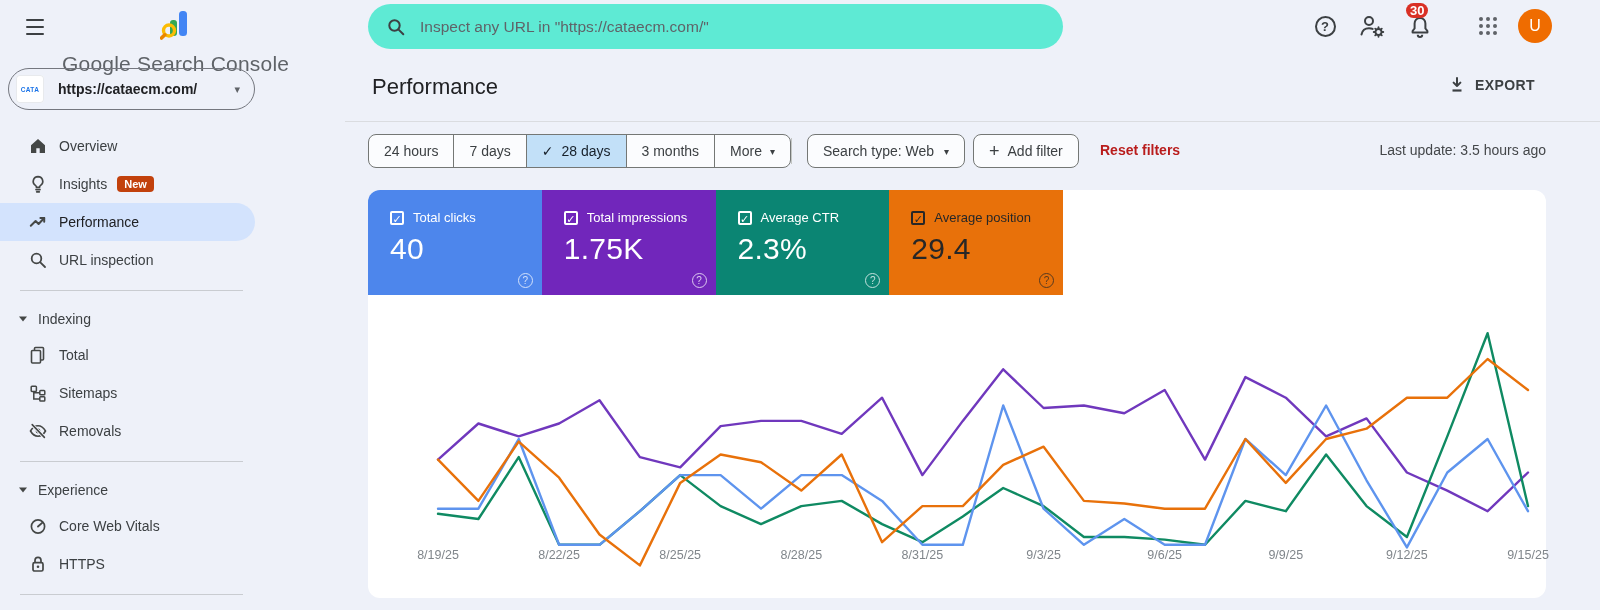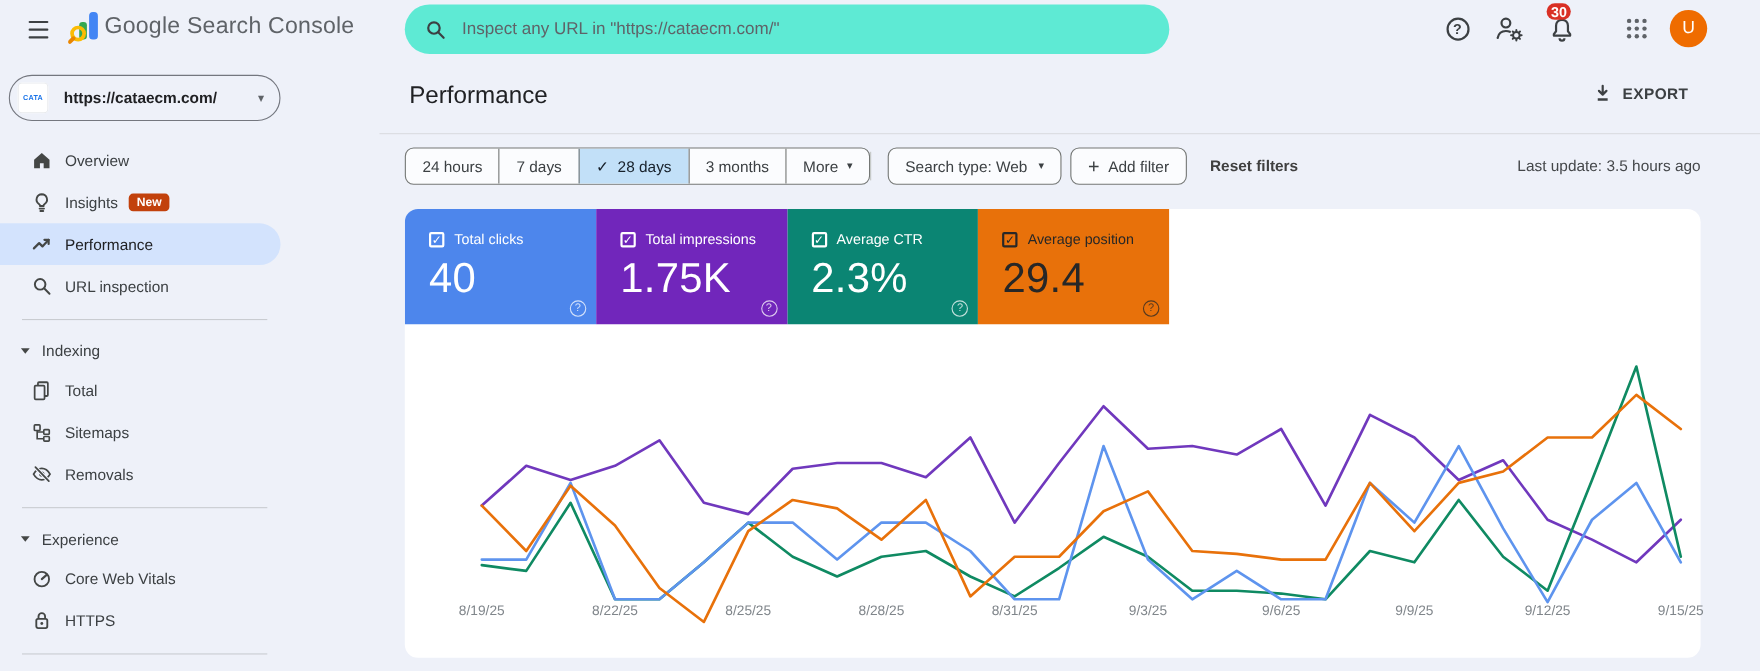--- a/index.html
+++ b/index.html
@@ -3,21 +3,21 @@
 <meta charset="utf-8">
 <style>
   * { margin:0; padding:0; box-sizing:border-box; }
   html,body { width:1600px; height:610px; }
   body { font-family:"Liberation Sans","DejaVu Sans",sans-serif; background:#eef1f9; }
   #app { position:relative; width:1600px; height:610px; overflow:hidden; background:#eef1f9; color:#3c4043; }
 
   
   .hamburger { position:absolute; left:22px; top:14px; width:26px; height:24px; border:none; background:none; cursor:pointer; }
   .hamburger span { display:block; height:2.4px; background:#3c4043; margin:4.6px 4px; border-radius:2px; }
-  .logo { position:absolute; left:62px; top:8px; display:flex; align-items:center; gap:1px; }
+  .logo { position:absolute; left:62px; top:8px; display:flex; align-items:center; gap:12px;flex-direction:column; }
   .logo-title { font-size:21px; color:#5f6368; letter-spacing:.2px; }
   .searchbar { position:absolute; left:368px; top:4px; width:695px; height:45px; background:#5eead4; border-radius:23px; display:flex; align-items:center; padding:0 18px; }
   .searchbar input { flex:1; border:none; background:transparent; outline:none; font-size:15.5px; color:#202124; margin-left:14px; font-family:inherit; }
   .searchbar input::placeholder { color:#5f6368; opacity:1; }
   .topicon { position:absolute; top:10px; width:32px; height:32px; display:flex; align-items:center; justify-content:center; cursor:pointer; }
   .help-circle { width:21px; height:21px; border:2px solid #3c4043; border-radius:50%; font-size:13px; font-weight:bold; color:#3c4043; display:flex; align-items:center; justify-content:center; }
   .badge { position:absolute; top:-7px; left:2px; min-width:21px; height:15px; background:#d93025; color:#fff; border-radius:8px; font-size:13px; font-weight:bold; display:flex; align-items:center; justify-content:center; padding:0 4px; }
   .avatar { position:absolute; left:1518px; top:9px; width:34px; height:34px; background:#ef6c00; border-radius:50%; color:#fff; font-size:16px; display:flex; align-items:center; justify-content:center; cursor:pointer; }
 
   
@@ -41,30 +41,30 @@
 
   
   .chip-group { position:absolute; left:368px; top:134px; height:34px; display:flex; border:1px solid #747775; border-radius:8px; overflow:hidden; background:#fbfcfe; }
   .chip { display:flex; align-items:center; padding:0 15px; font-size:14px; color:#3c4043; border-left:1px solid #747775; cursor:pointer; white-space:nowrap; }
   .chip:first-child { border-left:none; }
   .chip.selected { background:#c2e0f8; color:#17202a; gap:8px; }
   .chip .dd { margin-left:8px; font-size:10px; color:#3c4043; }
   .vsep { position:absolute; left:791px; top:138px; width:1px; height:26px; background:#c4c7c5; }
   .pill-btn { position:absolute; top:134px; height:34px; display:flex; align-items:center; padding:0 15px; font-size:14px; color:#3c4043; border:1px solid #747775; border-radius:8px; background:#fbfcfe; cursor:pointer; white-space:nowrap; font-family:inherit; }
   .plus { font-size:18px; margin-right:8px; color:#3c4043; font-weight:normal; }
-  .reset-link { position:absolute; left:1100px; top:142px; font-size:14px; font-weight:bold; color:#404040; cursor:pointer; background:none; border:none; font-family:inherit; }
+  .reset-link { position:absolute; left:1100px; top:142px; font-size:14px; font-weight:bold; color:#b91c1c; cursor:pointer; background:none; border:none; font-family:inherit; }
   .last-update { position:absolute; right:54px; top:142px; font-size:14px; color:#44474a; }
 
   
   .panel { position:absolute; left:368px; top:190px; width:1178px; height:408px; background:#fff; border-radius:12px; }
   .cards { position:absolute; left:0; top:0; height:105px; display:flex; border-radius:12px 0 0 0; overflow:hidden; }
   .metric-card { width:173.75px; height:105px; position:relative; padding:20px 0 0 22px; cursor:pointer; }
   .card-label { display:flex; align-items:center; gap:9px; font-size:13px; }
   .cbx { width:14px; height:14px; border:2px solid currentColor; border-radius:2px; font-size:11px; line-height:13px; text-align:center; font-weight:bold; flex:none; }
-  .card-value { font-size:38px; margin-top:7px; letter-spacing:.3px; }
+  .card-value { font-size:30px; margin-top:7px; letter-spacing:.3px; }
   .card-help { position:absolute; right:9px; bottom:7px; width:15px; height:15px; border:1.5px solid currentColor; opacity:.75; border-radius:50%; font-size:10px; display:flex; align-items:center; justify-content:center; }
   #chart-svg { position:absolute; left:0; top:105px; overflow:visible; }
   #chart-svg text { font-family:"Liberation Sans","DejaVu Sans",sans-serif; font-size:12.5px; }
 </style>
 </head>
 <body>
 
 <div id="app">
 
   <button class="hamburger">

